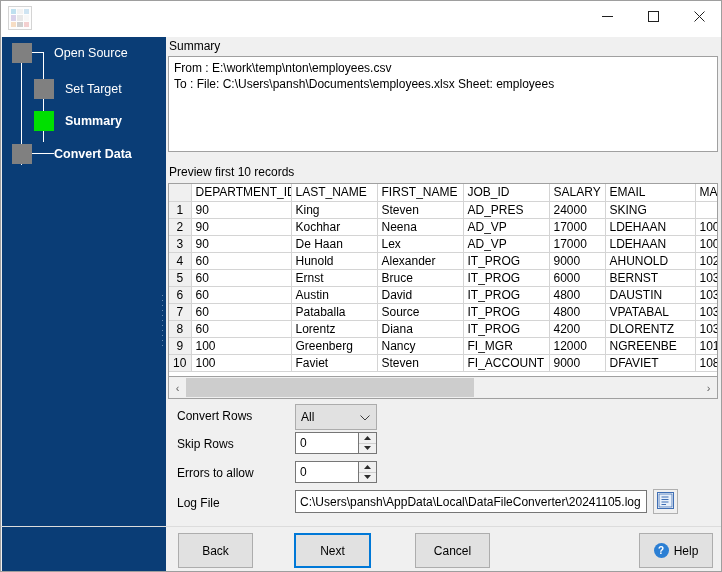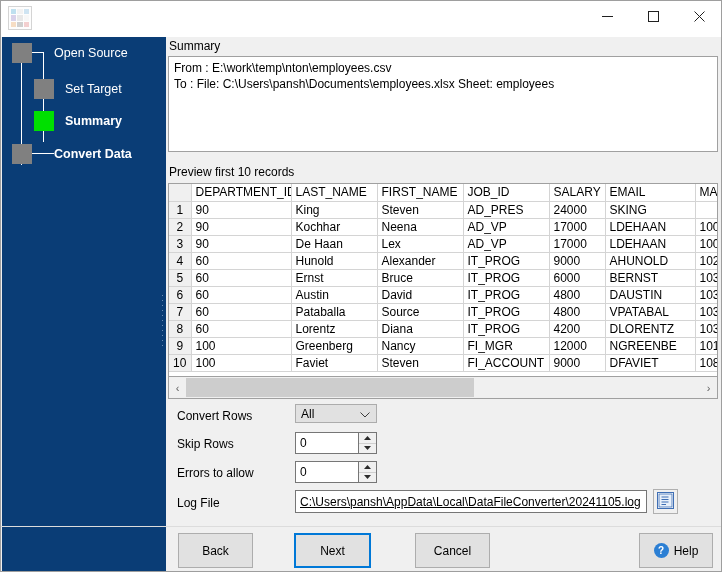--- a/index.html
+++ b/index.html
@@ -220,21 +220,21 @@
   
   .formlabel {
     position: absolute;
     font-size: 12px;
     color: #000;
     white-space: nowrap;
   }
   .combo {
     position: absolute;
     left: 129px;
-    width: 82px; height: 19px;
+    width: 82px; height: 26px;
     background: #e1e1e1;
     border: 1px solid #acacac;
     box-sizing: border-box;
     display: flex;
     align-items: center;
     padding-left: 5px;
     font-size: 12px;
   }
   .combo .chev {
     position: absolute;
@@ -279,21 +279,20 @@
     width: 352px; height: 23px;
     background: #ffffff;
     border: 1px solid #767676;
     box-sizing: border-box;
     display: flex;
     align-items: center;
     padding-left: 4px;
     font-size: 12px;
     white-space: nowrap;
     overflow: hidden;
-    text-decoration: underline;
   }
   .browsebtn {
     position: absolute;
     left: 487px;
     width: 25px; height: 25px;
     background: #f0f0f0;
     border: 1px solid #b0b0b0;
     box-sizing: border-box;
     display: flex; align-items: center; justify-content: center;
   }

